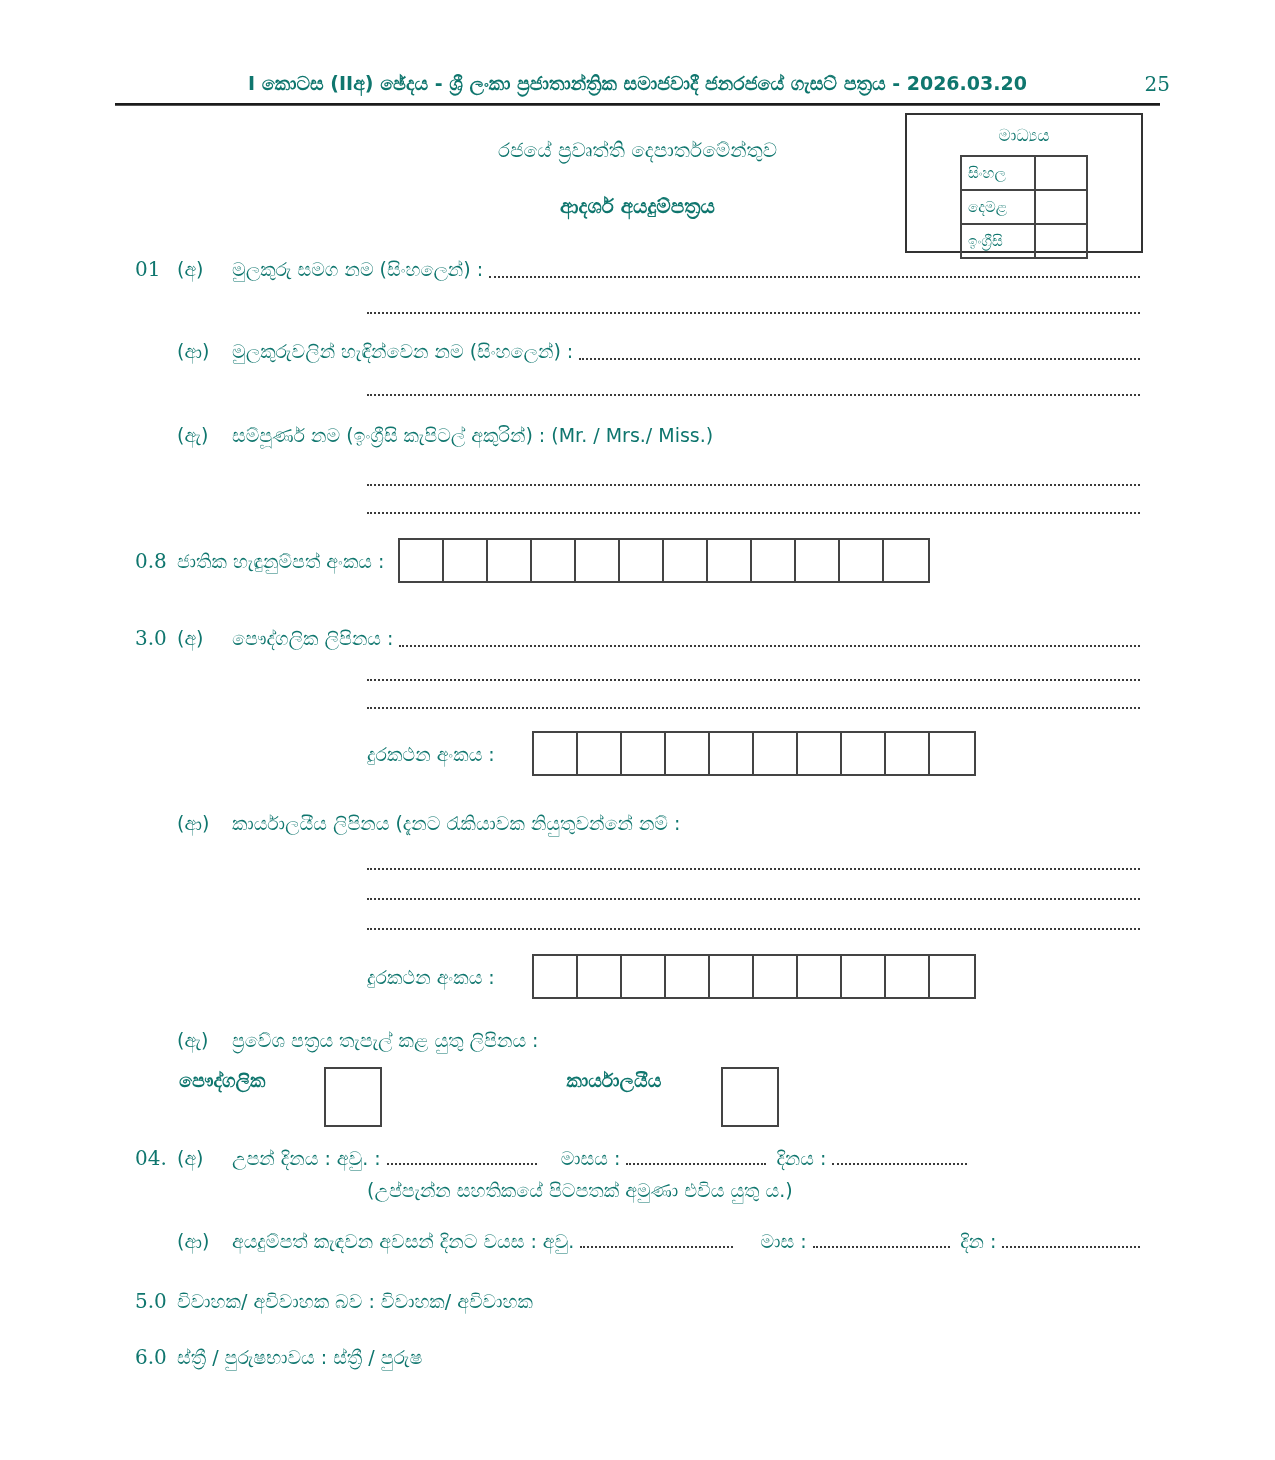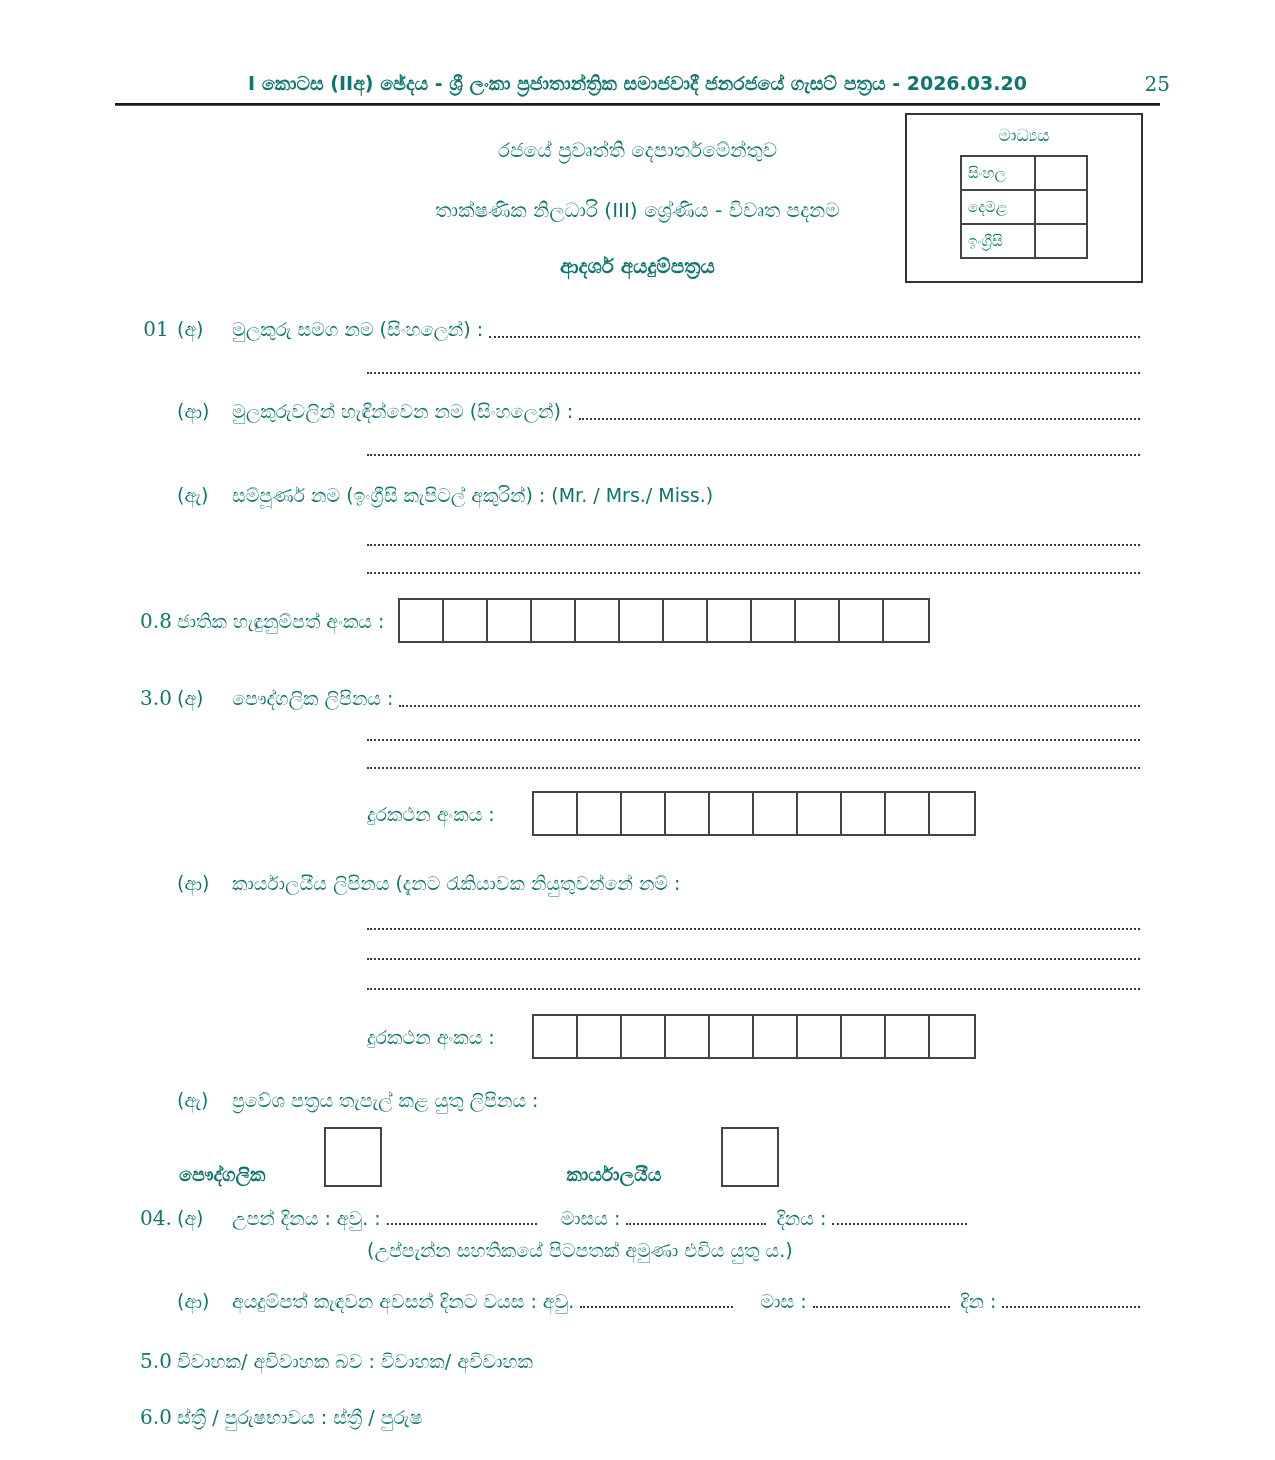--- a/index.html
+++ b/index.html
@@ -30,21 +30,21 @@
   }
   .header-rule {
     margin:8px 115px 0 115px;
     height:3px; background:#1c1c1c;
     border-bottom:1px solid #555;
   }
 
   
   .medium-box {
     position:absolute; top:113px; right:132px;
-    width:238px; height:170px;
+    width:238px; height:140px;
     border:2px solid #333;
     background:#fff;
     padding-top:10px;
   }
   .medium-title { text-align:center; font-size:17px; }
   .medium-table {
     width:128px; margin:10px auto 0 auto;
     border:2px solid #444; border-collapse:collapse;
   }
   .medium-table td {
@@ -55,21 +55,21 @@
   .medium-table td.chk { width:52px; }
 
   
   .title-line { text-align:center; font-size:20px; }
   .t1 { margin-top:32px; }
   .t2 { margin-top:36px; }
   .t3 { margin-top:32px; font-weight:bold; }
 
   
   .sec-row { display:flex; align-items:flex-end; font-size:19px; line-height:26px; }
-  .num { width:42px; flex:0 0 42px; font-family:"DejaVu Serif", serif; font-size:20px;text-align:center; }
+  .num { width:42px; flex:0 0 42px; font-family:"DejaVu Serif", serif; font-size:20px; }
   .let { width:55px; flex:0 0 55px; }
   .body-flex { flex:1; display:flex; align-items:flex-end; min-width:0; }
   .lbl { white-space:nowrap; }
   .leader { flex:1; border-bottom:2px dotted #3a3a3a; margin:0 0 4px 6px; min-width:30px; }
   .dotline { border-bottom:2px dotted #3a3a3a; height:18px; }
   .indent { margin-left:232px; margin-right:0; }
   .indent-sm { margin-left:232px; }
 
   
   .dseg { display:inline-block; border-bottom:2px dotted #3a3a3a; height:14px; vertical-align:baseline; }
@@ -108,21 +108,20 @@
         </tr>
         <tr>
           <td>ඉංග්‍රීසි</td>
           <td class="chk"></td>
         </tr>
       </tbody>
     </table>
   </div>
 
   <div class="title-line t1">රජයේ ප්‍රවෘත්ති දෙපාර්තමේන්තුව</div>
-  <div class="title-line t2">තාක්ෂණික නිලධාරි (III) ශ්‍රේණිය - විවෘත පදනම</div>
   <div class="title-line t3">ආදර්ශ අයදුම්පත්‍රය</div>
 
   <div class="content">
 
     <div class="sec-row" style="margin-top:38px;">
       <span class="num">01</span>
       <span class="let">(අ)</span>
       <span class="body-flex">
         <span class="lbl">මුලකුරු සමග නම (සිංහලෙන්)  :</span>
         <span class="leader"></span>
@@ -223,21 +222,21 @@
         </span>
     </div>
 
     <div class="sec-row" style="margin-top:28px;">
       <span class="num"></span>
       <span class="let">(ඇ)</span>
       <span class="body-flex">
         <span class="lbl">ප්‍රවේශ පත්‍රය තැපැල් කළ යුතු ලිපිනය :</span>
       </span>
     </div>
-    <div class="sec-row indent-sm" style="margin-top:14px; align-items:flex-end;margin-left:44px;">
+    <div class="sec-row indent-sm" style="margin-top:14px; align-items:flex-start;margin-left:44px;">
       <span class="lbl" style="font-weight:bold;">පෞද්ගලික</span>
       <span class="chk-square" style="margin-left:58px;"></span>
       <span class="lbl" style="font-weight:bold; margin-left:185px;">කාර්යාලයීය</span>
       <span class="chk-square" style="margin-left:60px;"></span>
     </div>
 
     <div class="sec-row" style="margin-top:18px;">
       <span class="num">04.</span>
       <span class="let">(අ)</span>
       <span class="body-flex" style="align-items:baseline;">

